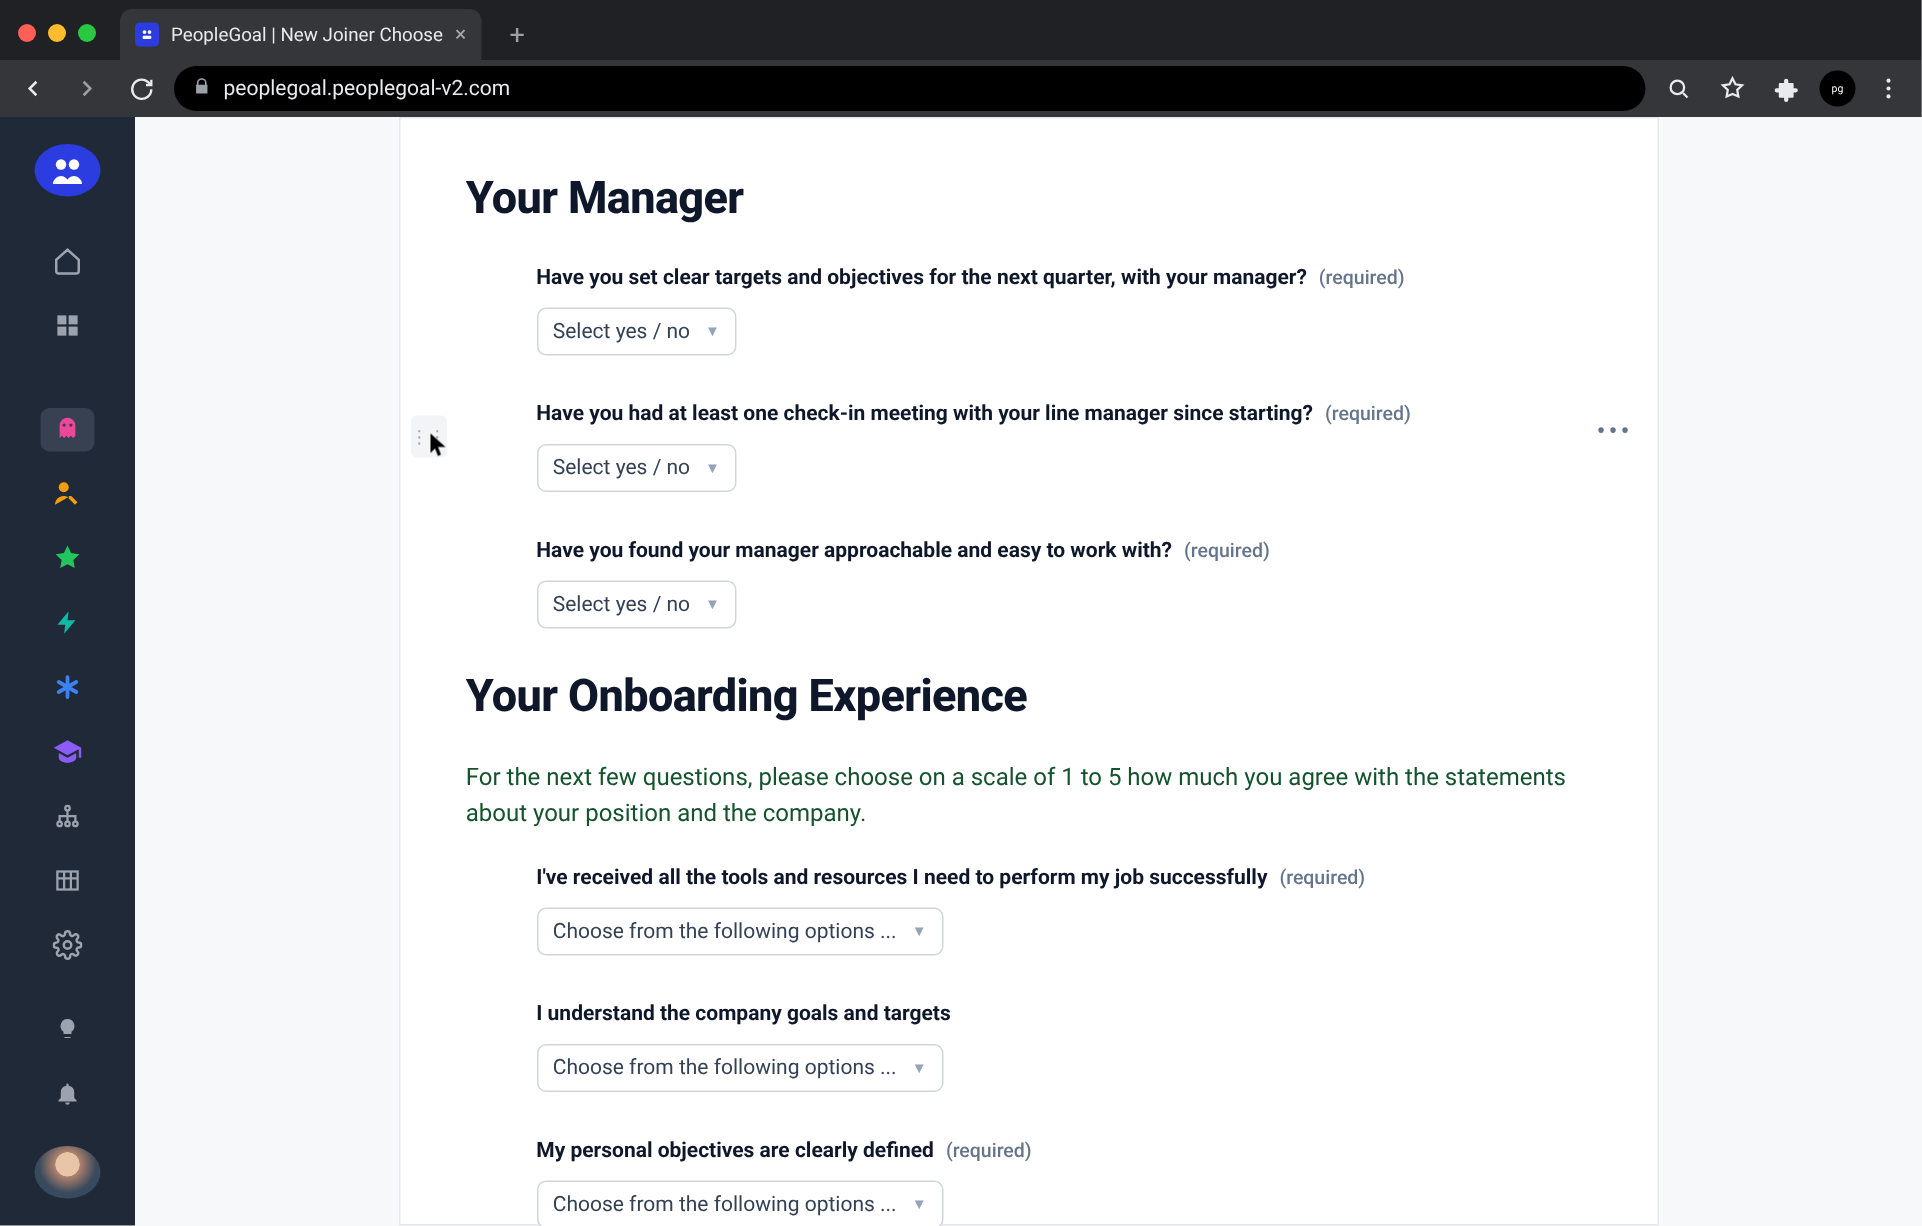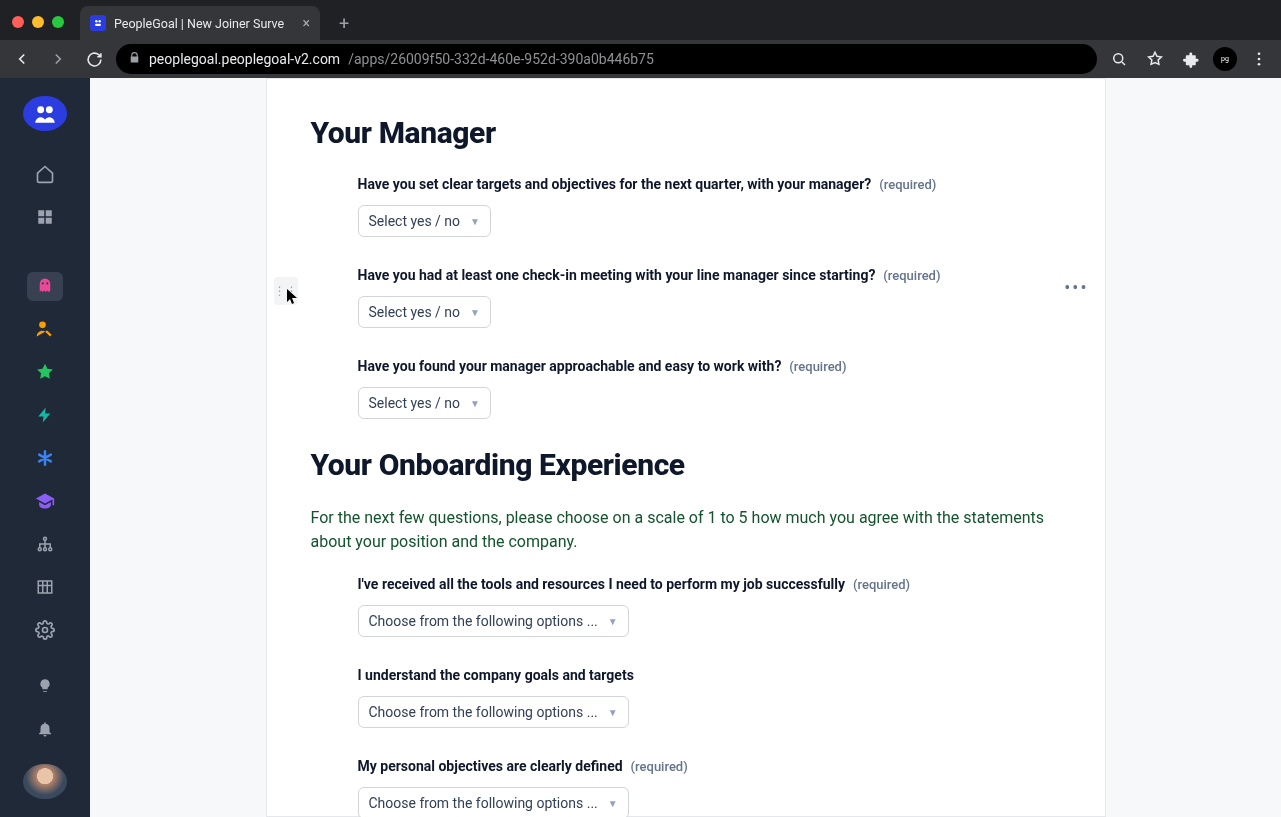--- a/index.html
+++ b/index.html
@@ -77,21 +77,21 @@
       <div class="traffic-light tl-green"></div>
     </div>
     <div class="tab">
       <div class="favicon">
         <svg viewBox="0 0 24 24" fill="#fff" width="10" height="10">
             <circle cx="8" cy="8" r="3"></circle>
             <circle cx="16" cy="8" r="3"></circle>
             <rect x="5" y="14" width="14" height="5" rx="2"></rect>
           </svg>
       </div>
-      <span>PeopleGoal | New Joiner Surve</span>
+      <span>PeopleGoal | New Joiner Choose</span>
       <span class="tab-close">×</span>
     </div>
     <div class="new-tab">+</div>
   </div>
 
   <div class="toolbar">
     <div class="nav-btn active">
       <svg width="18" height="18" viewBox="0 0 24 24" fill="none" stroke="currentColor" stroke-width="2.2">
           <path d="M15 18l-6-6 6-6"></path>
         </svg>
@@ -107,21 +107,20 @@
           <path d="M21 3v5h-5"></path>
         </svg>
     </div>
     <div class="url-bar">
       <span class="lock">
         <svg width="13" height="13" viewBox="0 0 24 24" fill="currentColor">
             <path d="M6 10V8a6 6 0 1 1 12 0v2h1v11H5V10h1zm2 0h8V8a4 4 0 1 0-8 0v2z"></path>
           </svg>
       </span>
       <span class="url-text">peoplegoal.peoplegoal-v2.com</span>
-        <span class="url-path">/apps/26009f50-332d-460e-952d-390a0b446b75</span>
     </div>
     <div class="toolbar-right">
       <div class="toolbar-icon">
         <svg width="18" height="18" viewBox="0 0 24 24" fill="none" stroke="currentColor" stroke-width="2">
             <circle cx="11" cy="11" r="6"></circle>
             <path d="M20 20l-4-4"></path>
           </svg>
       </div>
       <div class="toolbar-icon">
         <svg width="18" height="18" viewBox="0 0 24 24" fill="none" stroke="currentColor" stroke-width="2">

